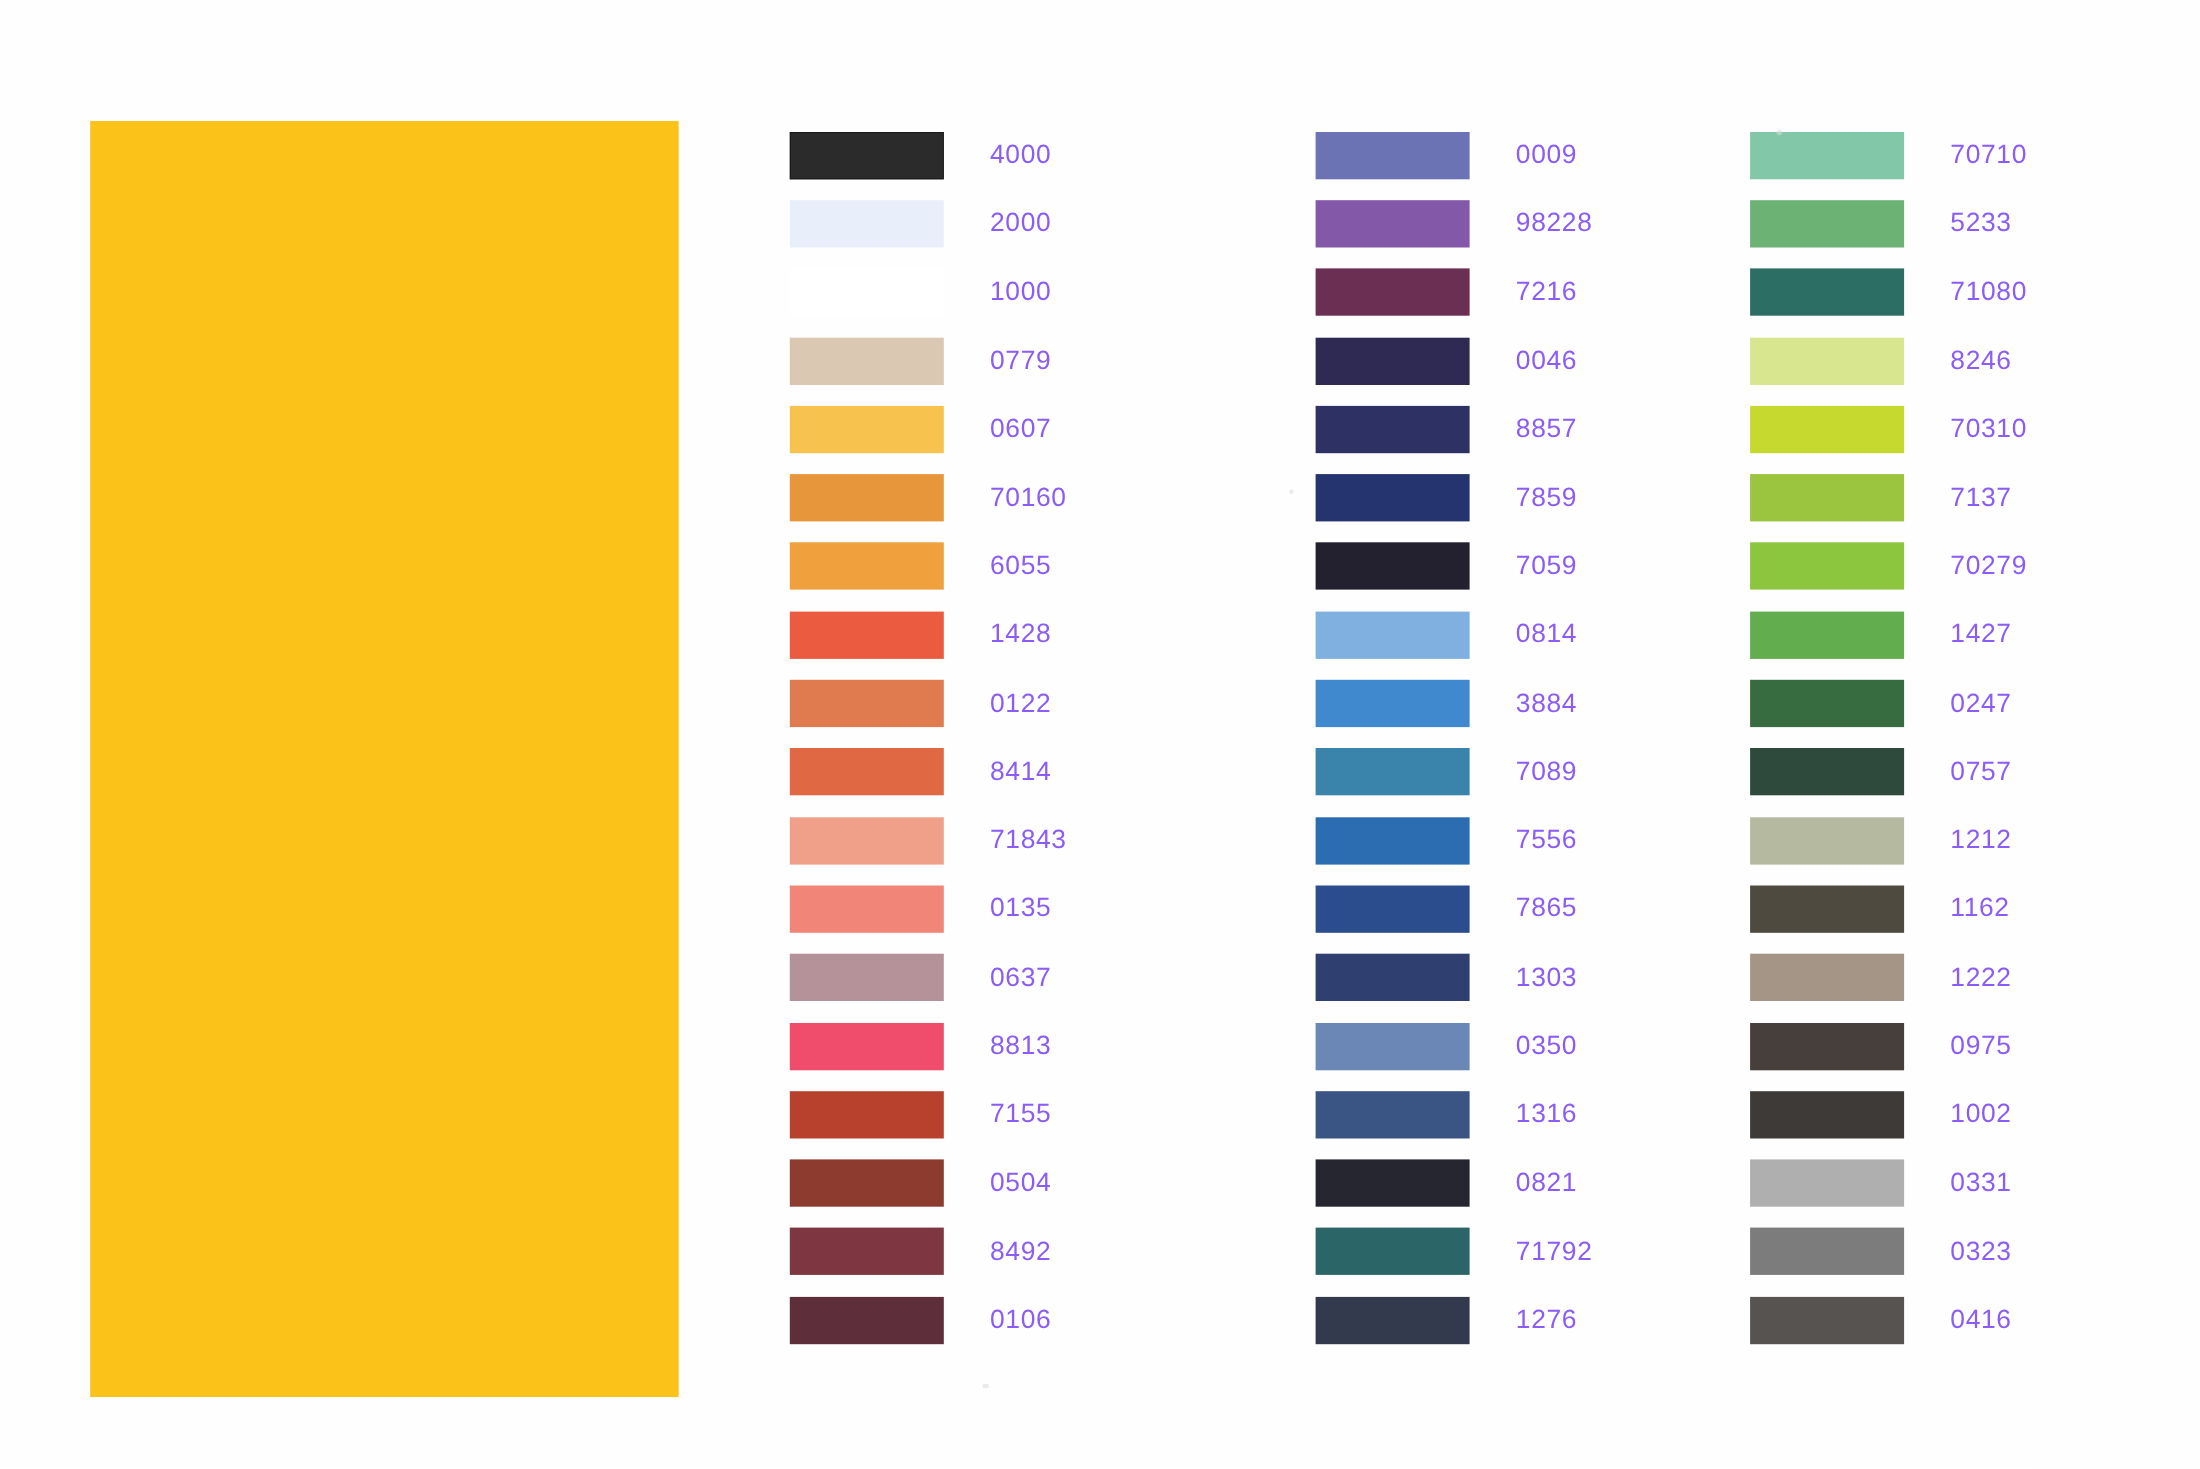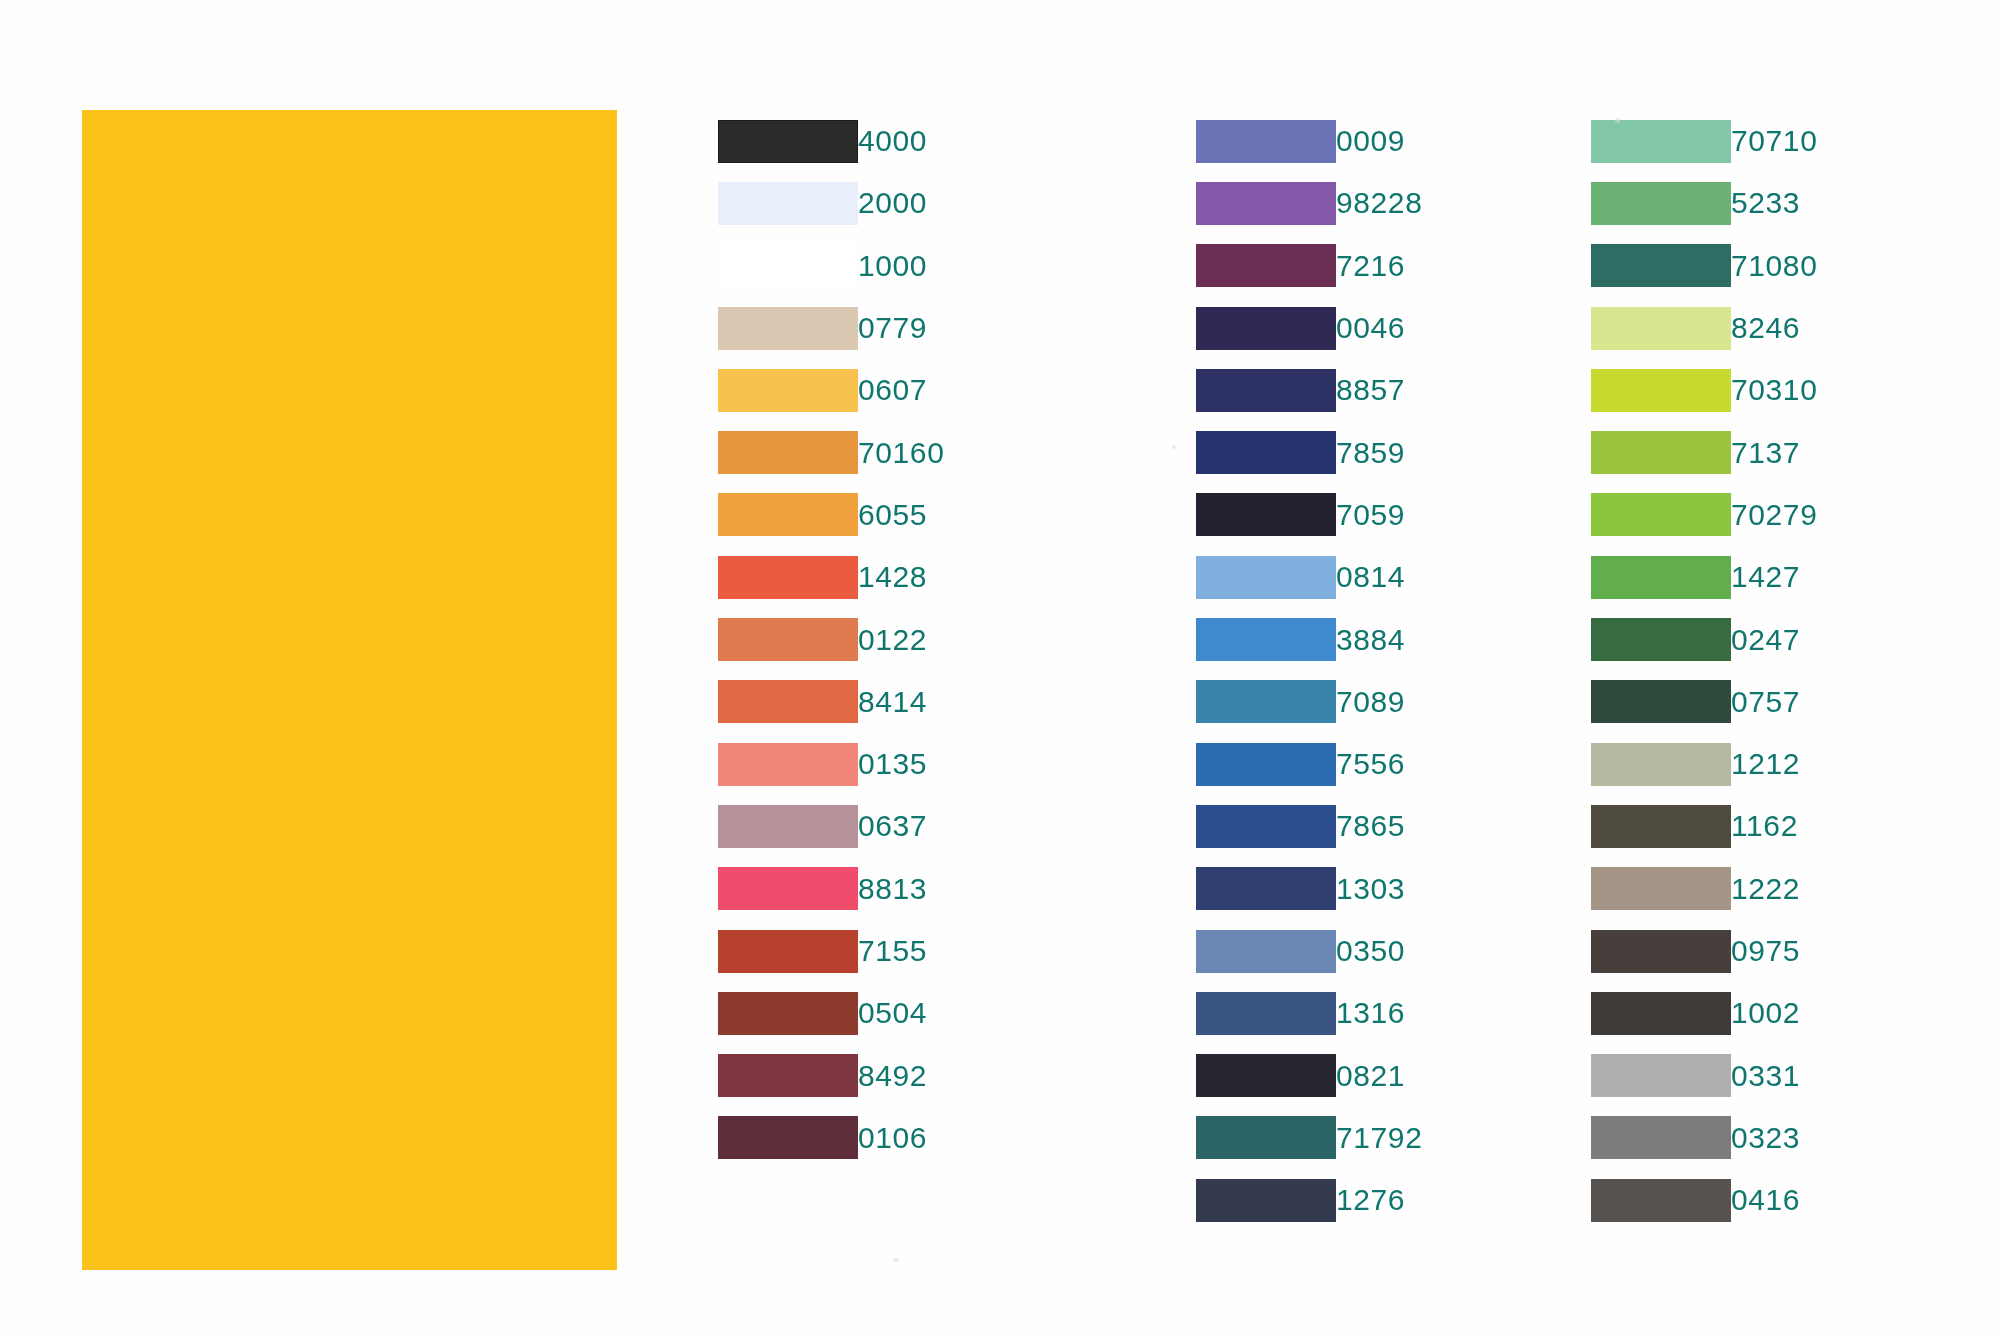--- a/index.html
+++ b/index.html
@@ -55,23 +55,24 @@
   }
   
   .swatch-chip.is-white {
     background: #ffffff;
   }
   .swatch-chip.has-outline {
     border: 1px solid #1b1b1b;
   }
 
   .swatch-label {
-    font-size: 30px;
+    margin-left: 42px;
+    font-size: 24px;
     letter-spacing: 0.6px;
-    color: #0f766e;
+    color: #8b5cf6;
     white-space: nowrap;
     font-family: "Liberation Sans", sans-serif;
   }
 
   
   .speckle {
     position: absolute;
     background: #d9d9d9;
     border-radius: 50%;
     opacity: 0.55;
@@ -119,20 +120,24 @@
       </div>
       <div class="swatch-row">
         <div class="swatch-chip" title="0122" style="background: rgb(224, 123, 80);"></div>
         <div class="swatch-label">0122</div>
       </div>
       <div class="swatch-row">
         <div class="swatch-chip" title="8414" style="background: rgb(224, 104, 67);"></div>
         <div class="swatch-label">8414</div>
       </div>
       <div class="swatch-row">
+        <div class="swatch-chip" title="71843" style="background: rgb(240, 160, 137);"></div>
+        <div class="swatch-label">71843</div>
+      </div>
+      <div class="swatch-row">
         <div class="swatch-chip" title="0135" style="background: rgb(240, 133, 120);"></div>
         <div class="swatch-label">0135</div>
       </div>
       <div class="swatch-row">
         <div class="swatch-chip" title="0637" style="background: rgb(181, 146, 153);"></div>
         <div class="swatch-label">0637</div>
       </div>
       <div class="swatch-row">
         <div class="swatch-chip" title="8813" style="background: rgb(239, 77, 107);"></div>
         <div class="swatch-label">8813</div>

